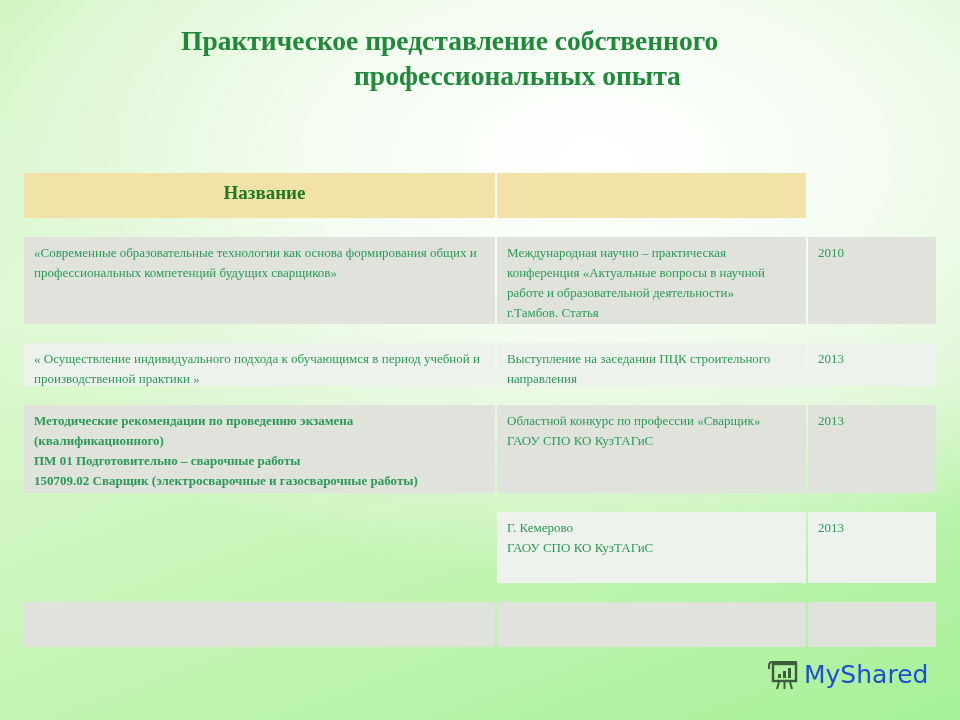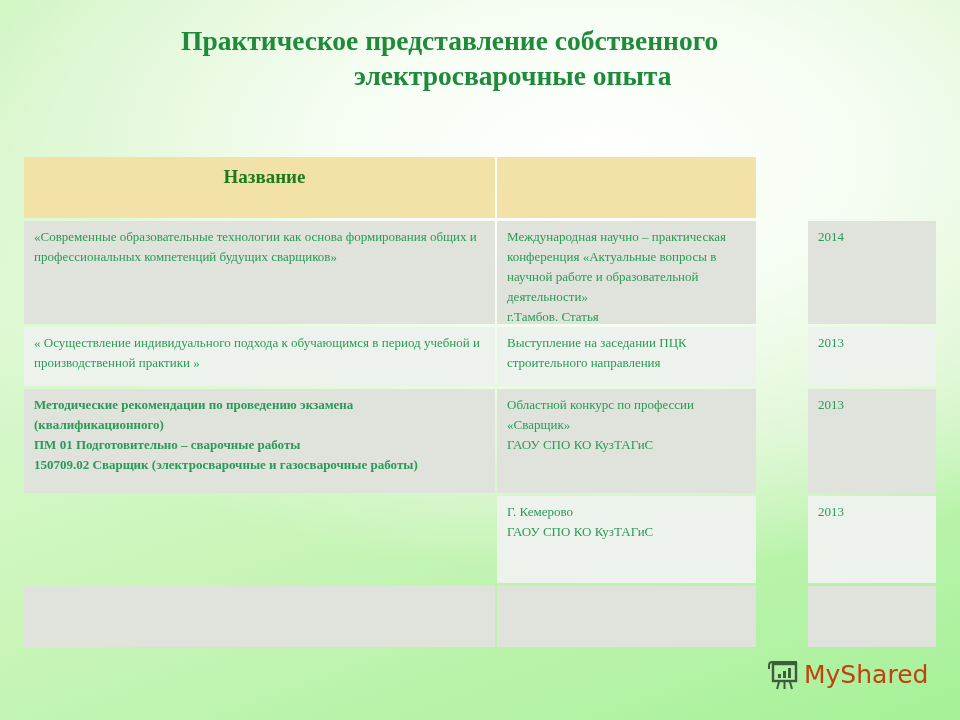--- a/index.html
+++ b/index.html
@@ -13,61 +13,61 @@
   .title {
     position: absolute; left: 0; top: 24px; width: 100%;
     color: #1f8a3a; font-weight: bold; font-size: 27.5px; line-height: 33px;
   }
   .title .l1 { position: absolute; left: 181px; top: 0; white-space: nowrap; }
   .title .l2 { position: absolute; left: 354px; top: 35px; white-space: nowrap; }
 
   .tbl { position: absolute; left: 24px; top: 157px; width: 912px; }
   .row { position: absolute; left: 0; width: 912px; }
   .cell {
-    position: absolute; top: 0; bottom: 0; box-sizing: border-box;
+    position: absolute; top: 16px; bottom: 0; box-sizing: border-box;
     padding: 6px 10px; color: #2a9a56; font-size: 13px; line-height: 20px;
   }
   .c1 { left: 0; width: 471px; }
-  .c2 { left: 473px; width: 259px; padding-left: 10px; }
+  .c2 { left: 473px; width: 309px; padding-left: 10px; }
   .c3 { left: 784px; width: 128px; }
 
   .hdr .cell { background: #f2e2a8; color: #1e7a1e; font-weight: bold; font-size: 19px; padding-top: 10px; }
   .hdr .c1 { text-align: center; padding-right: 0; }
   .hdr .c1 span { position: relative; left: 0; }
   .dark .cell { background: #dfe3dc; }
   .light .cell { background: #eef2ec; }
   .bold { font-weight: bold; }
   .pre { white-space: pre-line; }
 
   .logo {
     position: absolute; left: 768px; top: 656px; height: 36px;
     display: flex; align-items: center; gap: 4px;
-    font-family: "DejaVu Sans", sans-serif; color: #c2410c; font-size: 25px;
+    font-family: "DejaVu Sans", sans-serif; color: #1d4ed8; font-size: 25px;
   }
   .logo svg { display: block; }
 </style>
 </head>
 <body>
 
 <div class="title">
   <div class="l1">Практическое представление собственного</div>
-  <div class="l2">электросварочные опыта</div>
+  <div class="l2">профессиональных опыта</div>
 </div>
 
 <div class="tbl">
   <div class="row hdr" style="top:0;height:61px;">
     <div class="cell c1"><span>Название</span></div>
     <div class="cell c2"></div>
   </div>
 
   <div class="row dark" style="top:64px;height:103px;">
     <div class="cell c1 pre">«Современные образовательные технологии как основа формирования общих и профессиональных компетенций будущих сварщиков»</div>
     <div class="cell c2 pre"> Международная научно – практическая конференция «Актуальные вопросы в научной работе и образовательной деятельности»
 г.Тамбов. Статья</div>
-    <div class="cell c3">2014</div>
+    <div class="cell c3">2010</div>
   </div>
 
   <div class="row light" style="top:170px;height:59px;">
     <div class="cell c2 pre">Выступление на заседании ПЦК строительного   направления</div>
     <div class="cell c1 pre"> « Осуществление индивидуального подхода к обучающимся в период учебной и производственной практики »</div>
     <div class="cell c3">2013</div>
   </div>
 
   <div class="row dark" style="top:232px;height:104px;">
     <div class="cell c1 pre bold">Методические  рекомендации по  проведению экзамена (квалификационного)

